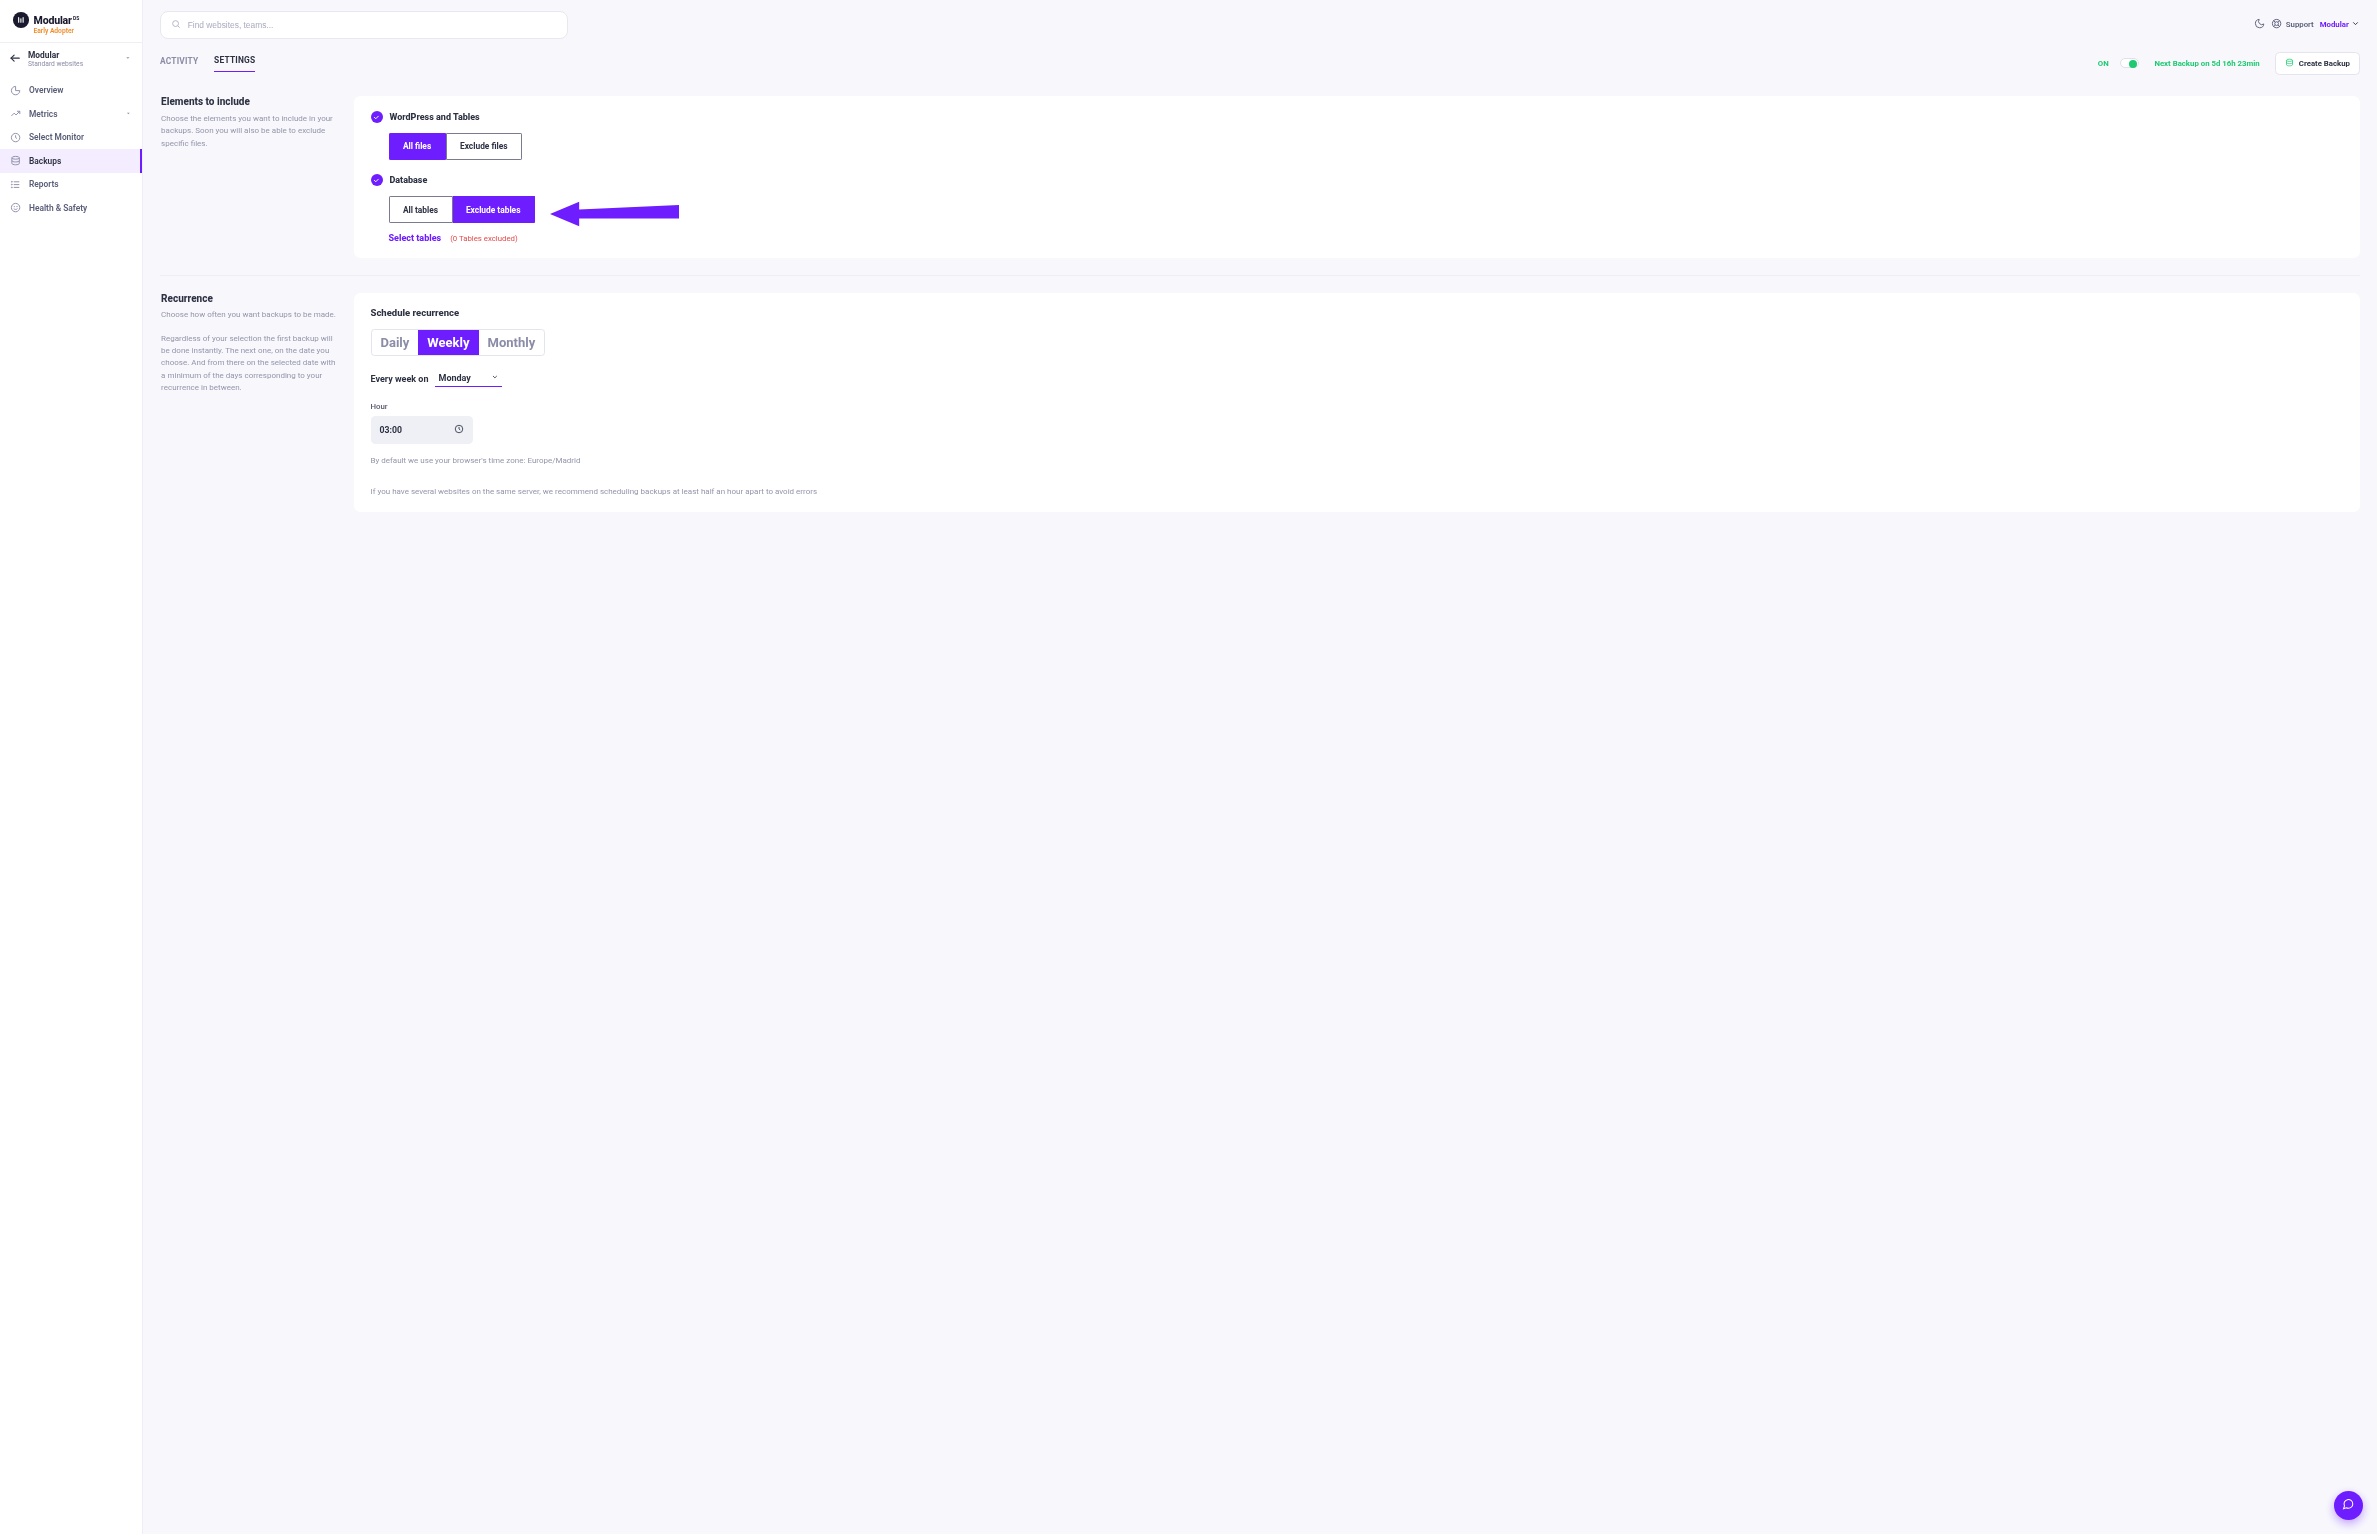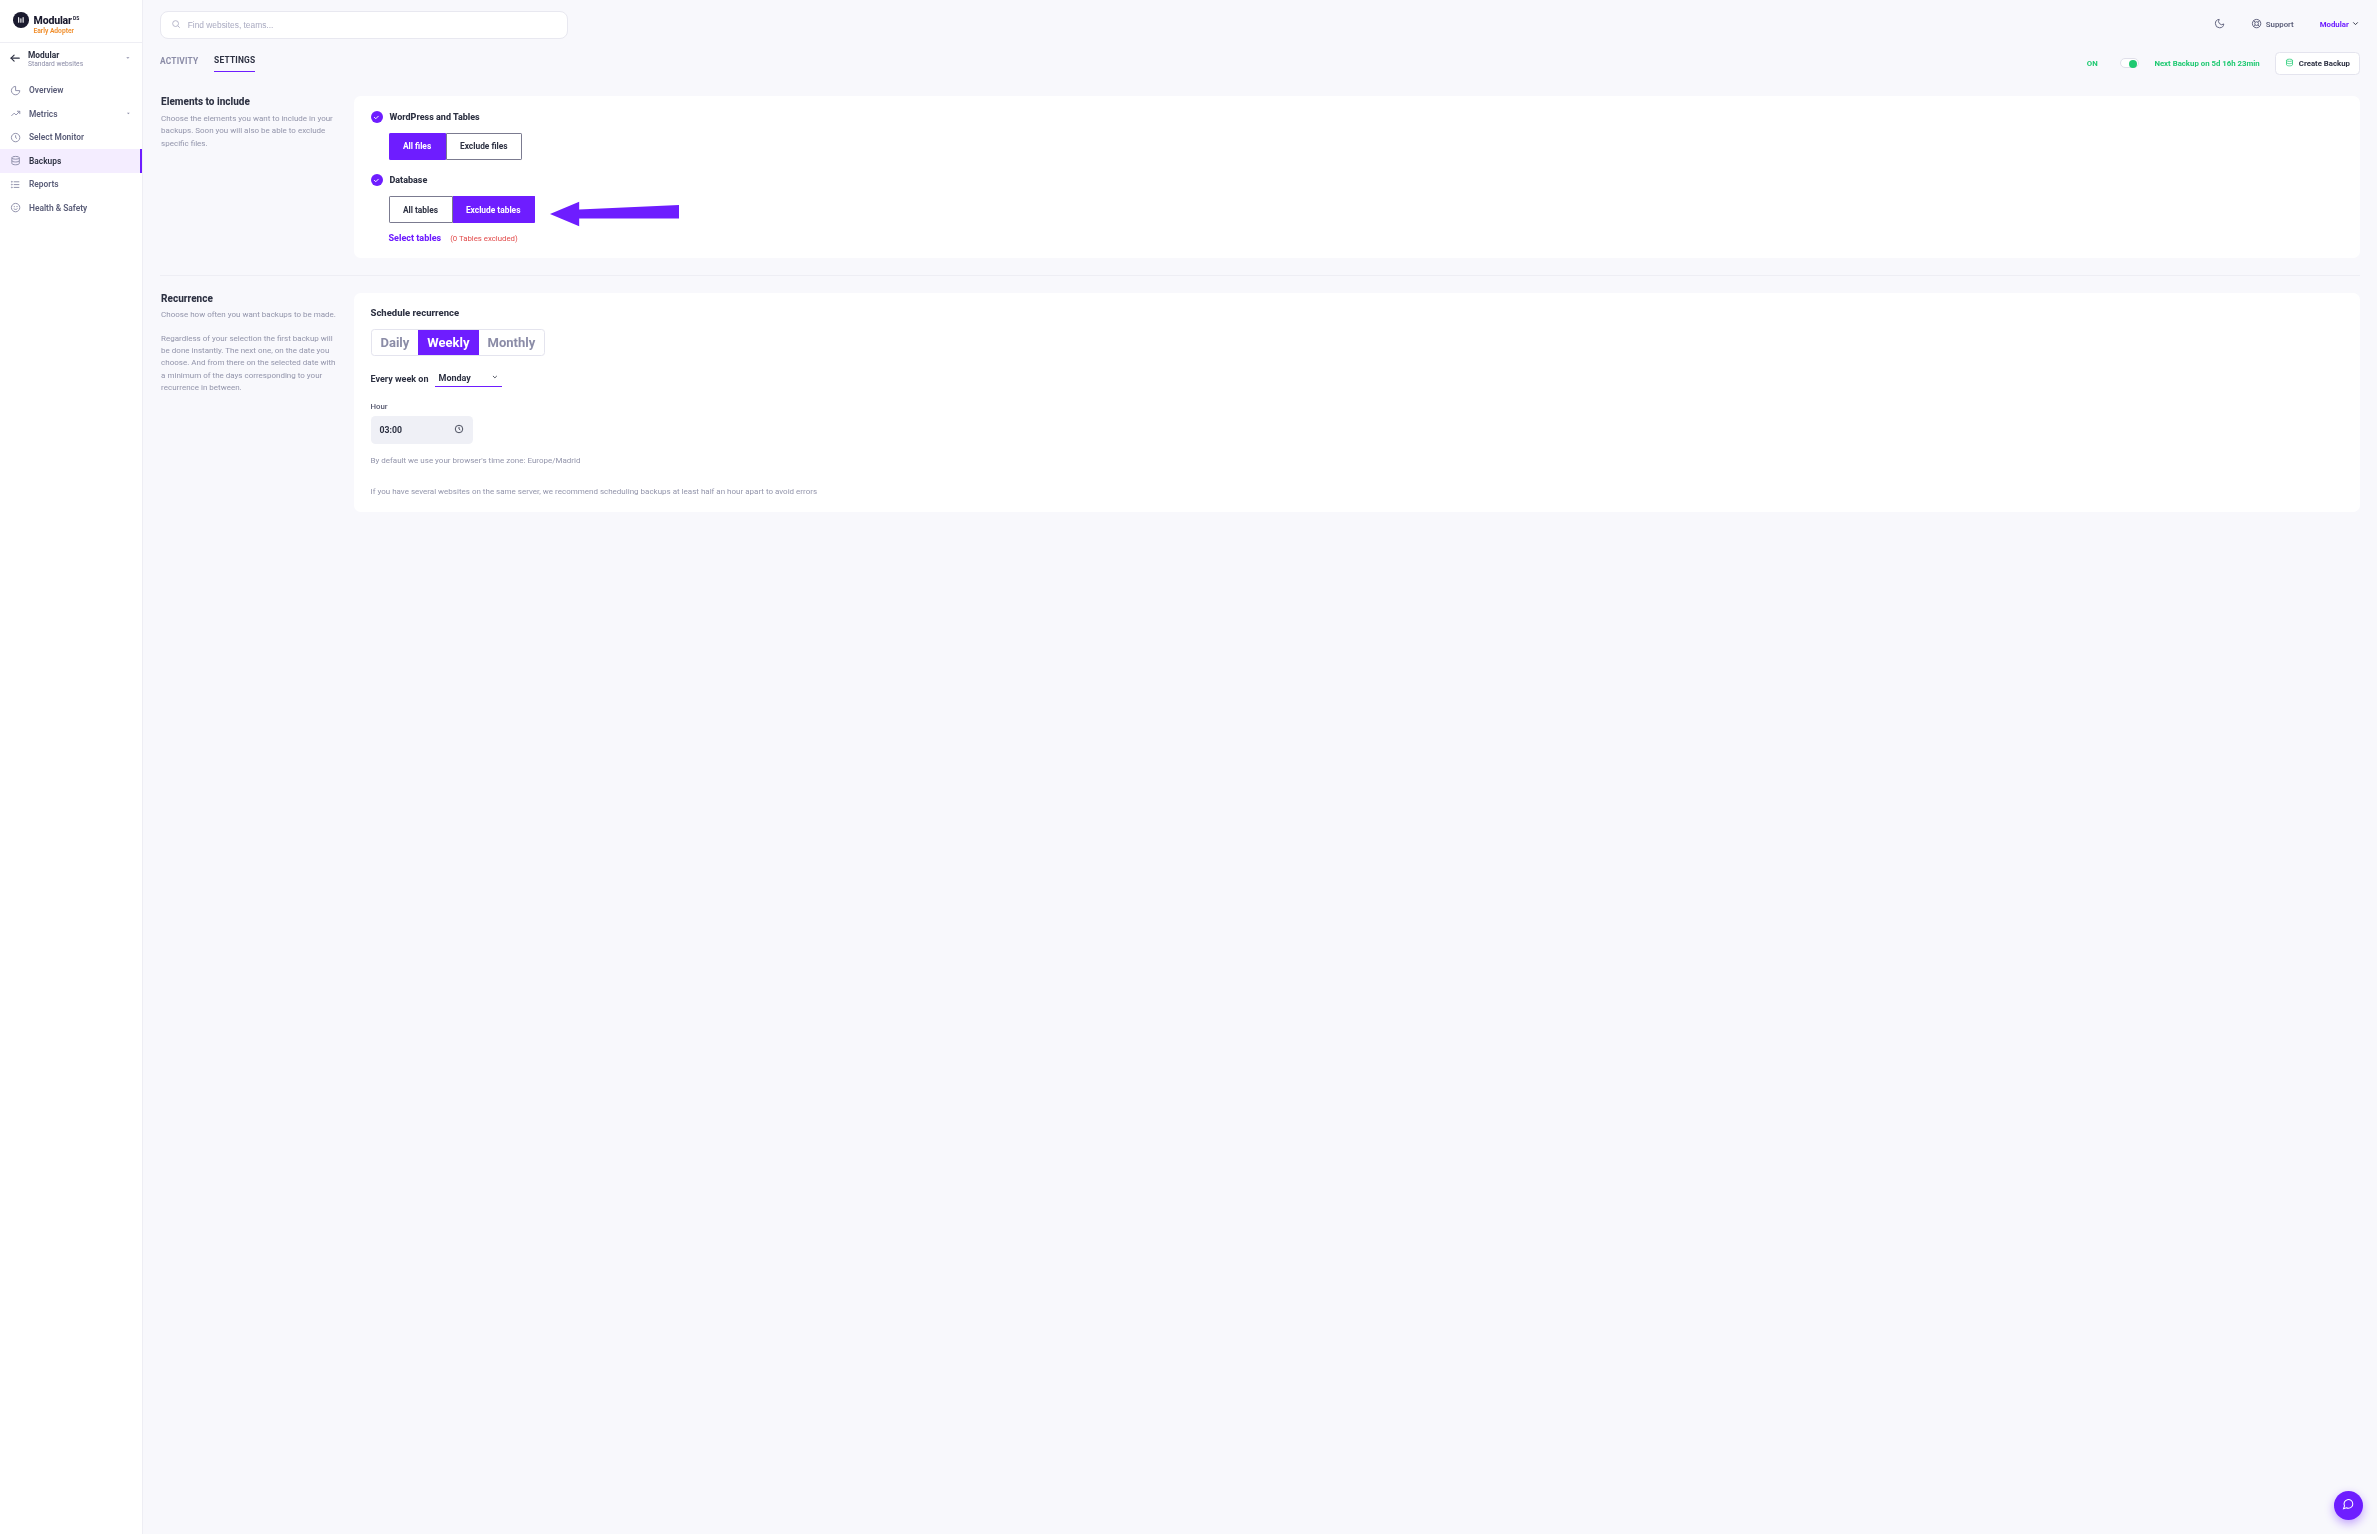--- a/index.html
+++ b/index.html
@@ -70,32 +70,32 @@
     flex: 0 0 408px;
     display: flex; align-items: center; gap: 6.7px;
     background: #fff; border: 0.6px solid #e8e8f0; border-radius: 8px;
     padding: 6.7px 10px; color: #a9aac0;
   }
   .search input {
     border: none; outline: none; background: transparent;
     font-size: 8.4px; color: #2d3142; flex: 1;
   }
   .search input::placeholder { color: #a9aac0; }
-  .top-actions { margin-left: auto; display: flex; align-items: center; gap: 26px; }
+  .top-actions { margin-left: auto; display: flex; align-items: center; gap: 6px; }
   .icon-btn { color: #5a5d78; cursor: pointer; display: flex; align-items: center; gap: 3.4px; font-weight: 600; }
   .user-menu { color: #6e1dff; font-weight: 700; display: flex; align-items: center; gap: 2.2px; cursor: pointer; }
 
   .tabbar {
     display: flex; align-items: center; gap: 15.7px;
     padding: 5.6px 17px 0 17px;
   }
   .tab { font-weight: 700; font-size: 8.4px; color: #8b8ca7; padding-bottom: 5.6px; cursor: pointer; letter-spacing: 0.2px; }
   .tab.active { color: #2d3142; border-bottom: 1.7px solid #6e1dff; }
   .tab-spacer { flex: 1; }
-  .status-on { color: #1ec971; font-weight: 700; display: flex; align-items: center; gap: 22px; }
+  .status-on { color: #1ec971; font-weight: 700; display: flex; align-items: center; gap: 11px; }
   .toggle {
     width: 19px; height: 10px; background: #fff; border: 0.6px solid #e0e0ea; border-radius: 5.6px;
     position: relative;
   }
   .toggle::after {
     content: ""; position: absolute; right: 0.6px; top: 0.6px; width: 7.8px; height: 7.8px;
     background: #1ec971; border-radius: 50%;
   }
   .next-backup { color: #1ec971; font-weight: 700; }
   .create-btn {

